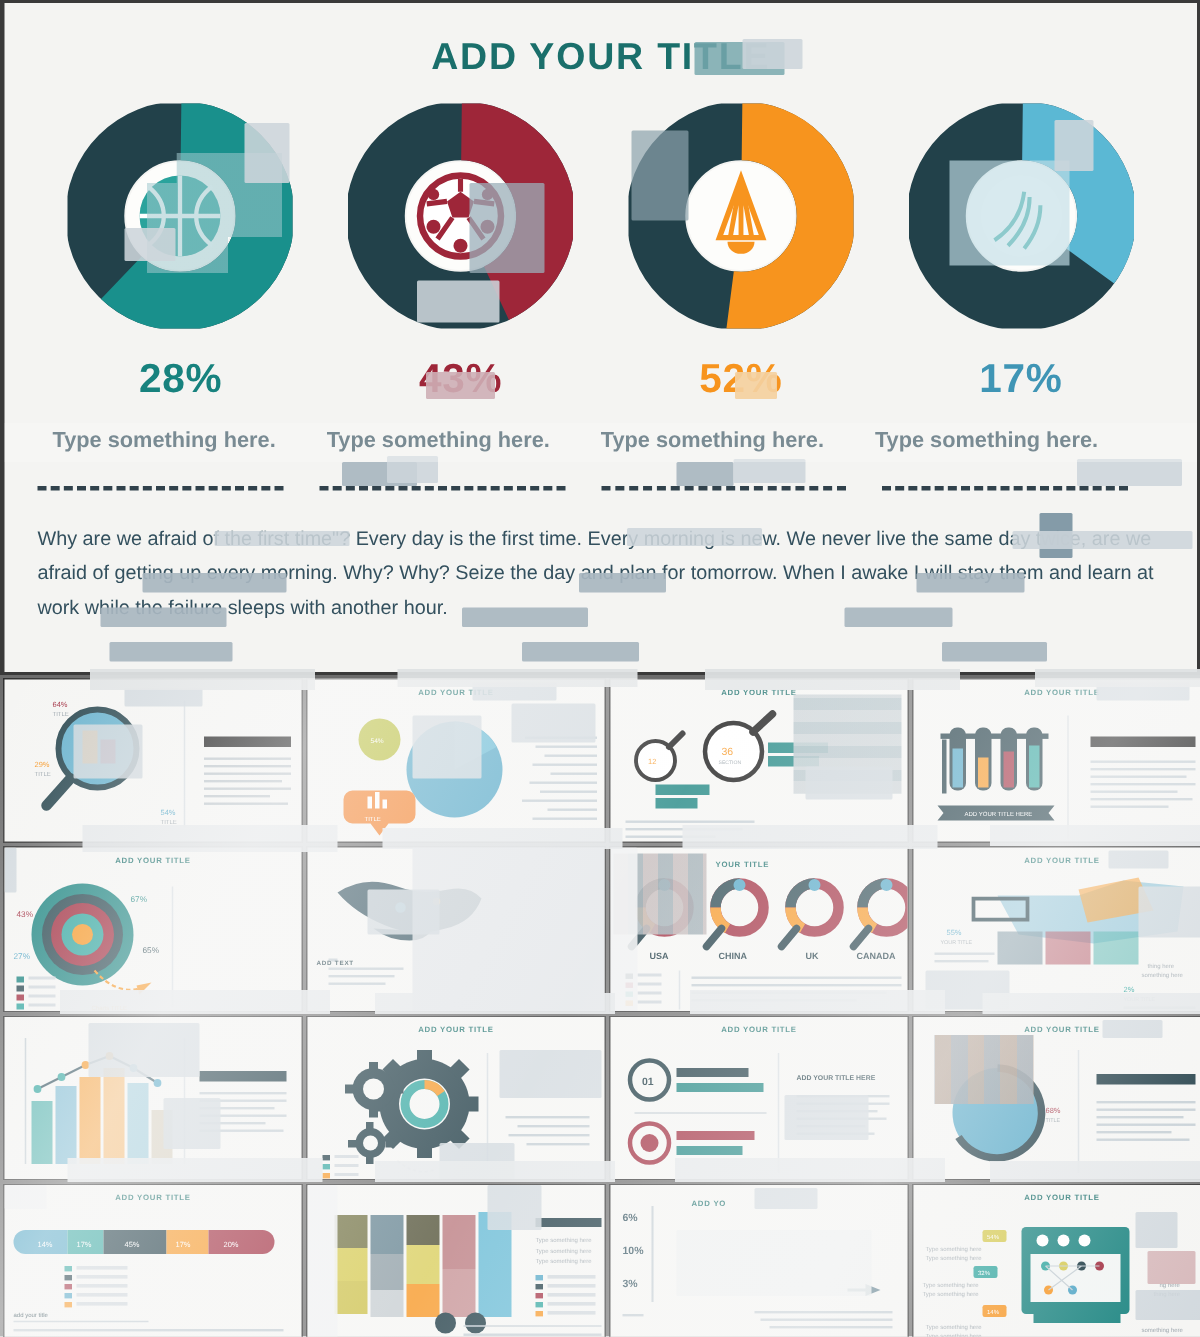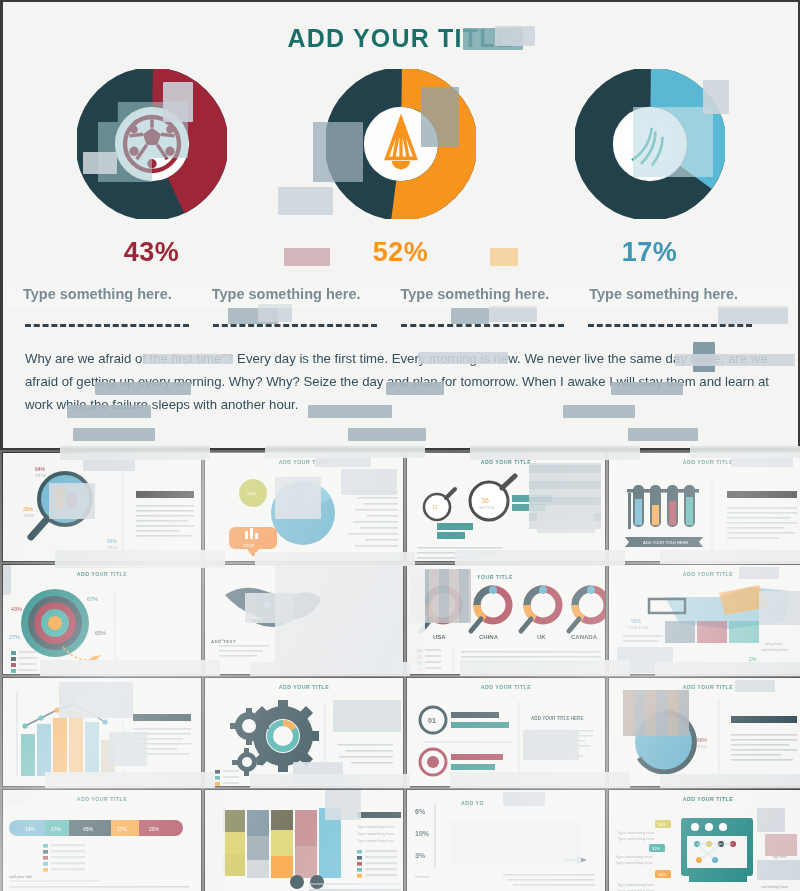--- a/index.html
+++ b/index.html
@@ -50,21 +50,21 @@
   .pct {
     margin-top: 18px;
     font-size: 27px;
     font-weight: bold;
     letter-spacing: .5px;
   }
 
   .caption-row {
     display: flex;
     margin-top: 18px;
-    padding: 0 20px;
+    padding: 0 32px;
   }
   .caption-cell {
     flex: 1;
     font-size: 14.5px;
     color: #35505c;
     font-weight: 600;
   }
   .dash-row { display: flex; padding: 0 22px; margin-top: 22px; }
   .dash-cell { flex: 1; padding-right: 24px; }
   .dash-line {
@@ -123,20 +123,35 @@
 <body>
 
 <div id="root">
 
   <div class="hero">
 
     <div class="hero-title">ADD YOUR TITLE</div>
 
     <div class="donut-row">
 
+      <div class="donut-col">
+        <div class="donut-wrap">
+          <svg viewBox="0 0 42 42">
+            <circle cx="21" cy="21" r="15.9" fill="none" stroke="#22414a" stroke-width="11"></circle>
+            <circle cx="21" cy="21" r="15.9" fill="none" stroke="#19908c" stroke-width="11" stroke-dasharray="62 38" stroke-dashoffset="25"></circle>
+          </svg>
+          <div class="donut-center">
+            <svg width="42" height="42" viewBox="0 0 40 40">
+              <circle cx="20" cy="20" r="15" fill="#2aa39c"></circle>
+              <path d="M5 20h30M20 5v30M8 9c8 6 8 16 0 22M32 9c-8 6-8 16 0 22" stroke="#ffffff" stroke-width="1.6" fill="none"></path>
+            </svg>
+          </div>
+        </div>
+        <div class="pct" style="color:#17827e">28%</div>
+      </div>
 
       <div class="donut-col">
         <div class="donut-wrap">
           <svg viewBox="0 0 42 42">
             <circle cx="21" cy="21" r="15.9" fill="none" stroke="#22414a" stroke-width="11"></circle>
             <circle cx="21" cy="21" r="15.9" fill="none" stroke="#9e2639" stroke-width="11" stroke-dasharray="43 57" stroke-dashoffset="25"></circle>
           </svg>
           <div class="donut-center">
             <svg width="44" height="44" viewBox="0 0 40 40">
               <circle cx="20" cy="20" r="15" fill="#ffffff" stroke="#9e2639" stroke-width="2.4"></circle>

